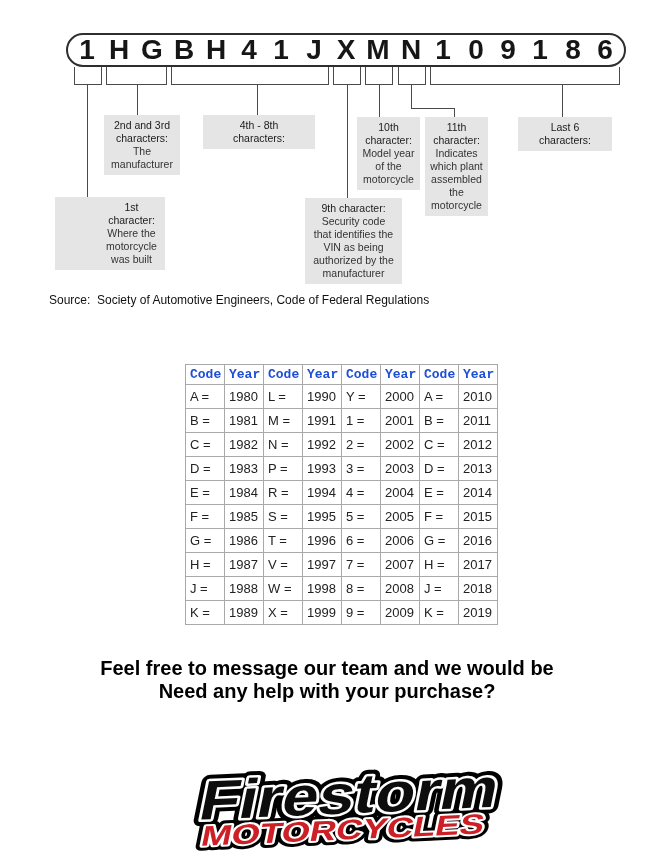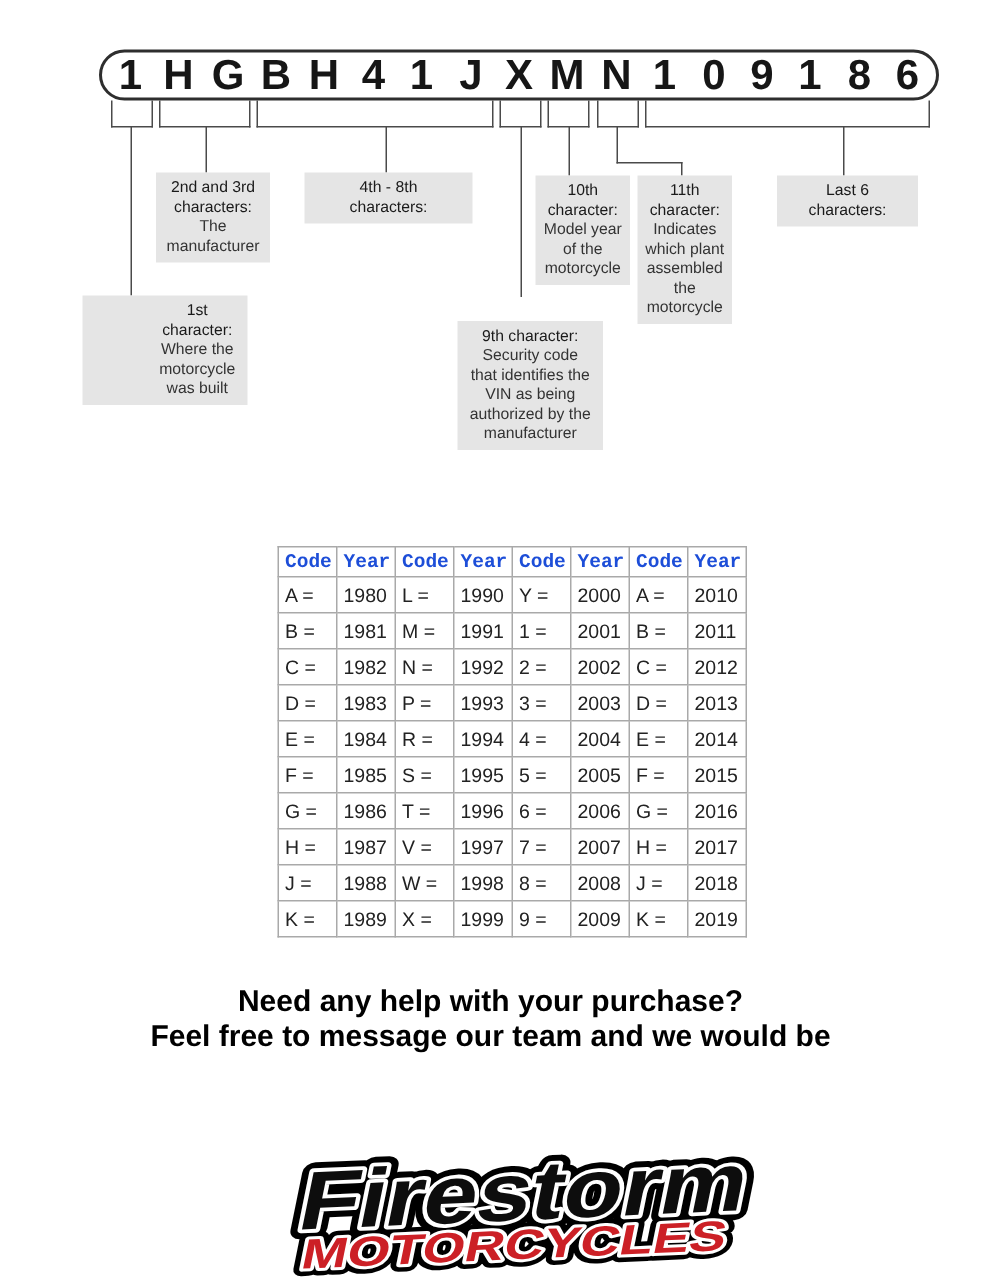--- a/index.html
+++ b/index.html
@@ -20,21 +20,21 @@
   .stem-h{position:absolute;height:1px;background:#4a4a4a;}
 
   
   .note{position:absolute;background:#e5e5e5;text-align:center;
         font-size:10.5px;line-height:13px;padding:4px 2px;color:#333;}
   .note .t{font-weight:normal;white-space:pre-line;color:#1a1a1a;}
   .note .d{white-space:pre-line;}
   .note-first{left:55px;top:197px;width:63px;padding-left:45px;}
   .note-second{left:104px;top:115px;width:72px;}
   .note-fourth{left:203px;top:115px;width:108px;}
-  .note-ninth{left:305px;top:198px;width:93px;margin-top:16px;}
+  .note-ninth{left:305px;top:198px;width:93px;}
   .note-tenth{left:357px;top:117px;width:59px;}
   .note-eleventh{left:425px;top:117px;width:59px;}
   .note-last{left:518px;top:117px;width:90px;}
 
   .source{position:absolute;left:49px;top:293px;font-size:12px;
           white-space:pre;color:#111;}
 
   
   .year-table{position:absolute;left:185px;top:364px;border-collapse:collapse;
               table-layout:fixed;background:#fff;}
@@ -139,20 +139,21 @@
 which plant
 assembled
 the
 motorcycle</div>
   </div>
   <div class="note note-last">
     <div class="t">Last 6
 characters:</div>
   </div>
 
+  <div class="source">Source:  Society of Automotive Engineers, Code of Federal Regulations</div>
 
   <table class="year-table">
     <thead>
       <tr>
         <th>Code</th>
         <th>Year</th>
         <th>Code</th>
         <th>Year</th>
         <th>Code</th>
         <th>Year</th>
@@ -258,22 +259,22 @@
           <td>1999</td>
           <td>9 =</td>
           <td>2009</td>
           <td>K =</td>
           <td>2019</td>
         </tr>
     </tbody>
   </table>
 
   <div class="help">
+    <div>Feel free to message our team and we would be</div>
     <div>Need any help with your purchase?</div>
-    <div>Feel free to message our team and we would be</div>
   </div>
 
   <div class="logo-wrap">
     <svg class="logo" width="350" height="92" viewBox="0 0 350 92">
       <g transform="rotate(-2.5 175 46)">
         <g transform="skewX(-14)">
           <text class="lb-o" x="54" y="54" textLength="298" lengthAdjust="spacingAndGlyphs">Firestorm</text>
           <text class="ls-o" x="62" y="80" textLength="283" lengthAdjust="spacingAndGlyphs">MOTORCYCLES</text>
           <text class="lb" x="54" y="54" textLength="298" lengthAdjust="spacingAndGlyphs">Firestorm</text>
           <text class="ls" x="62" y="80" textLength="283" lengthAdjust="spacingAndGlyphs">MOTORCYCLES</text>

